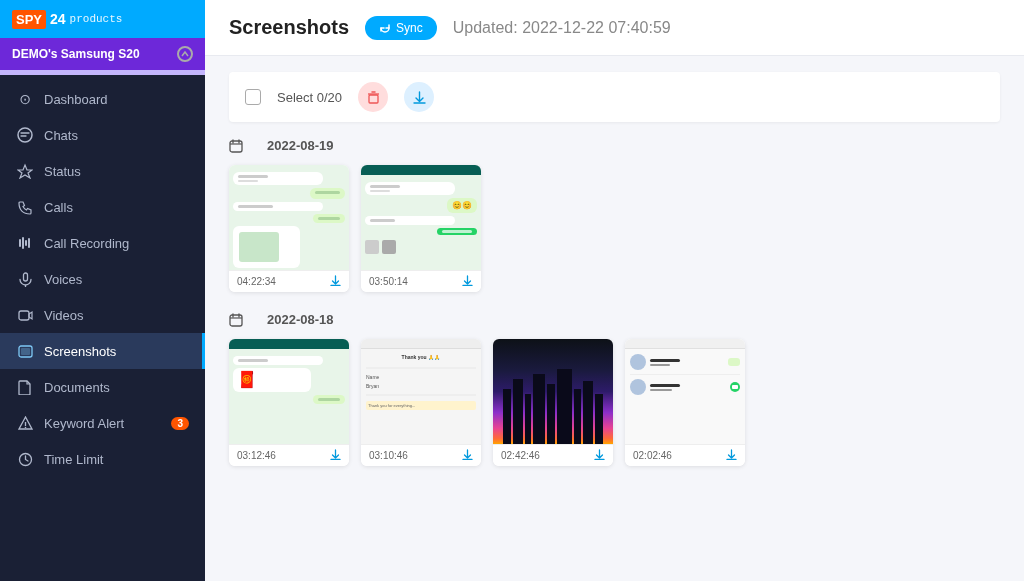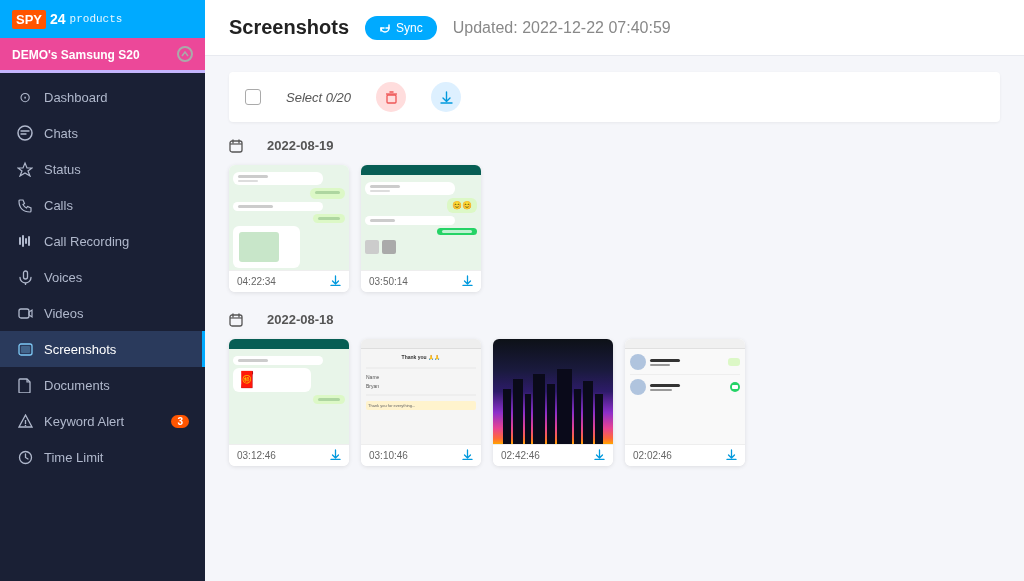--- a/index.html
+++ b/index.html
@@ -41,26 +41,26 @@
       font-weight: 900;
       font-size: 14px;
     }
     .logo-products {
       color: #fff;
       font-size: 11px;
       opacity: 0.9;
       font-family: Liberation Mono, monospace;
     }
     .device-bar {
-      background: #ec4899;
+      background: #6d28d9;
       padding: 8px 12px;
       display: flex;
-      align-items: flex-end;
+      align-items: center;
       justify-content: space-between;
-      border-bottom: 3px solid #c4b5fd;
+      border-bottom: 5px solid #c4b5fd;
     }
     .device-name {
       font-size: 12px;
       font-weight: 600;
       color: #fff;
     }
     .chevron-up {
       width: 16px;
       height: 16px;
       border: 2px solid #aaa;
@@ -153,25 +153,24 @@
       overflow-y: auto;
       padding: 16px 24px;
     }
 
     
     .select-bar {
       background: #fff;
       padding: 10px 16px;
       display: flex;
       align-items: center;
-      gap: 25px;
+      gap: 16px;
       border-radius: 4px;
       margin-bottom: 16px;
       box-shadow: 0 1px 3px rgba(0,0,0,0.06);
-      font-style: italic;
     }
     .select-checkbox {
       width: 16px;
       height: 16px;
       border: 1.5px solid #aaa;
       border-radius: 3px;
       cursor: pointer;
     }
     .select-label {
       font-size: 13px;

